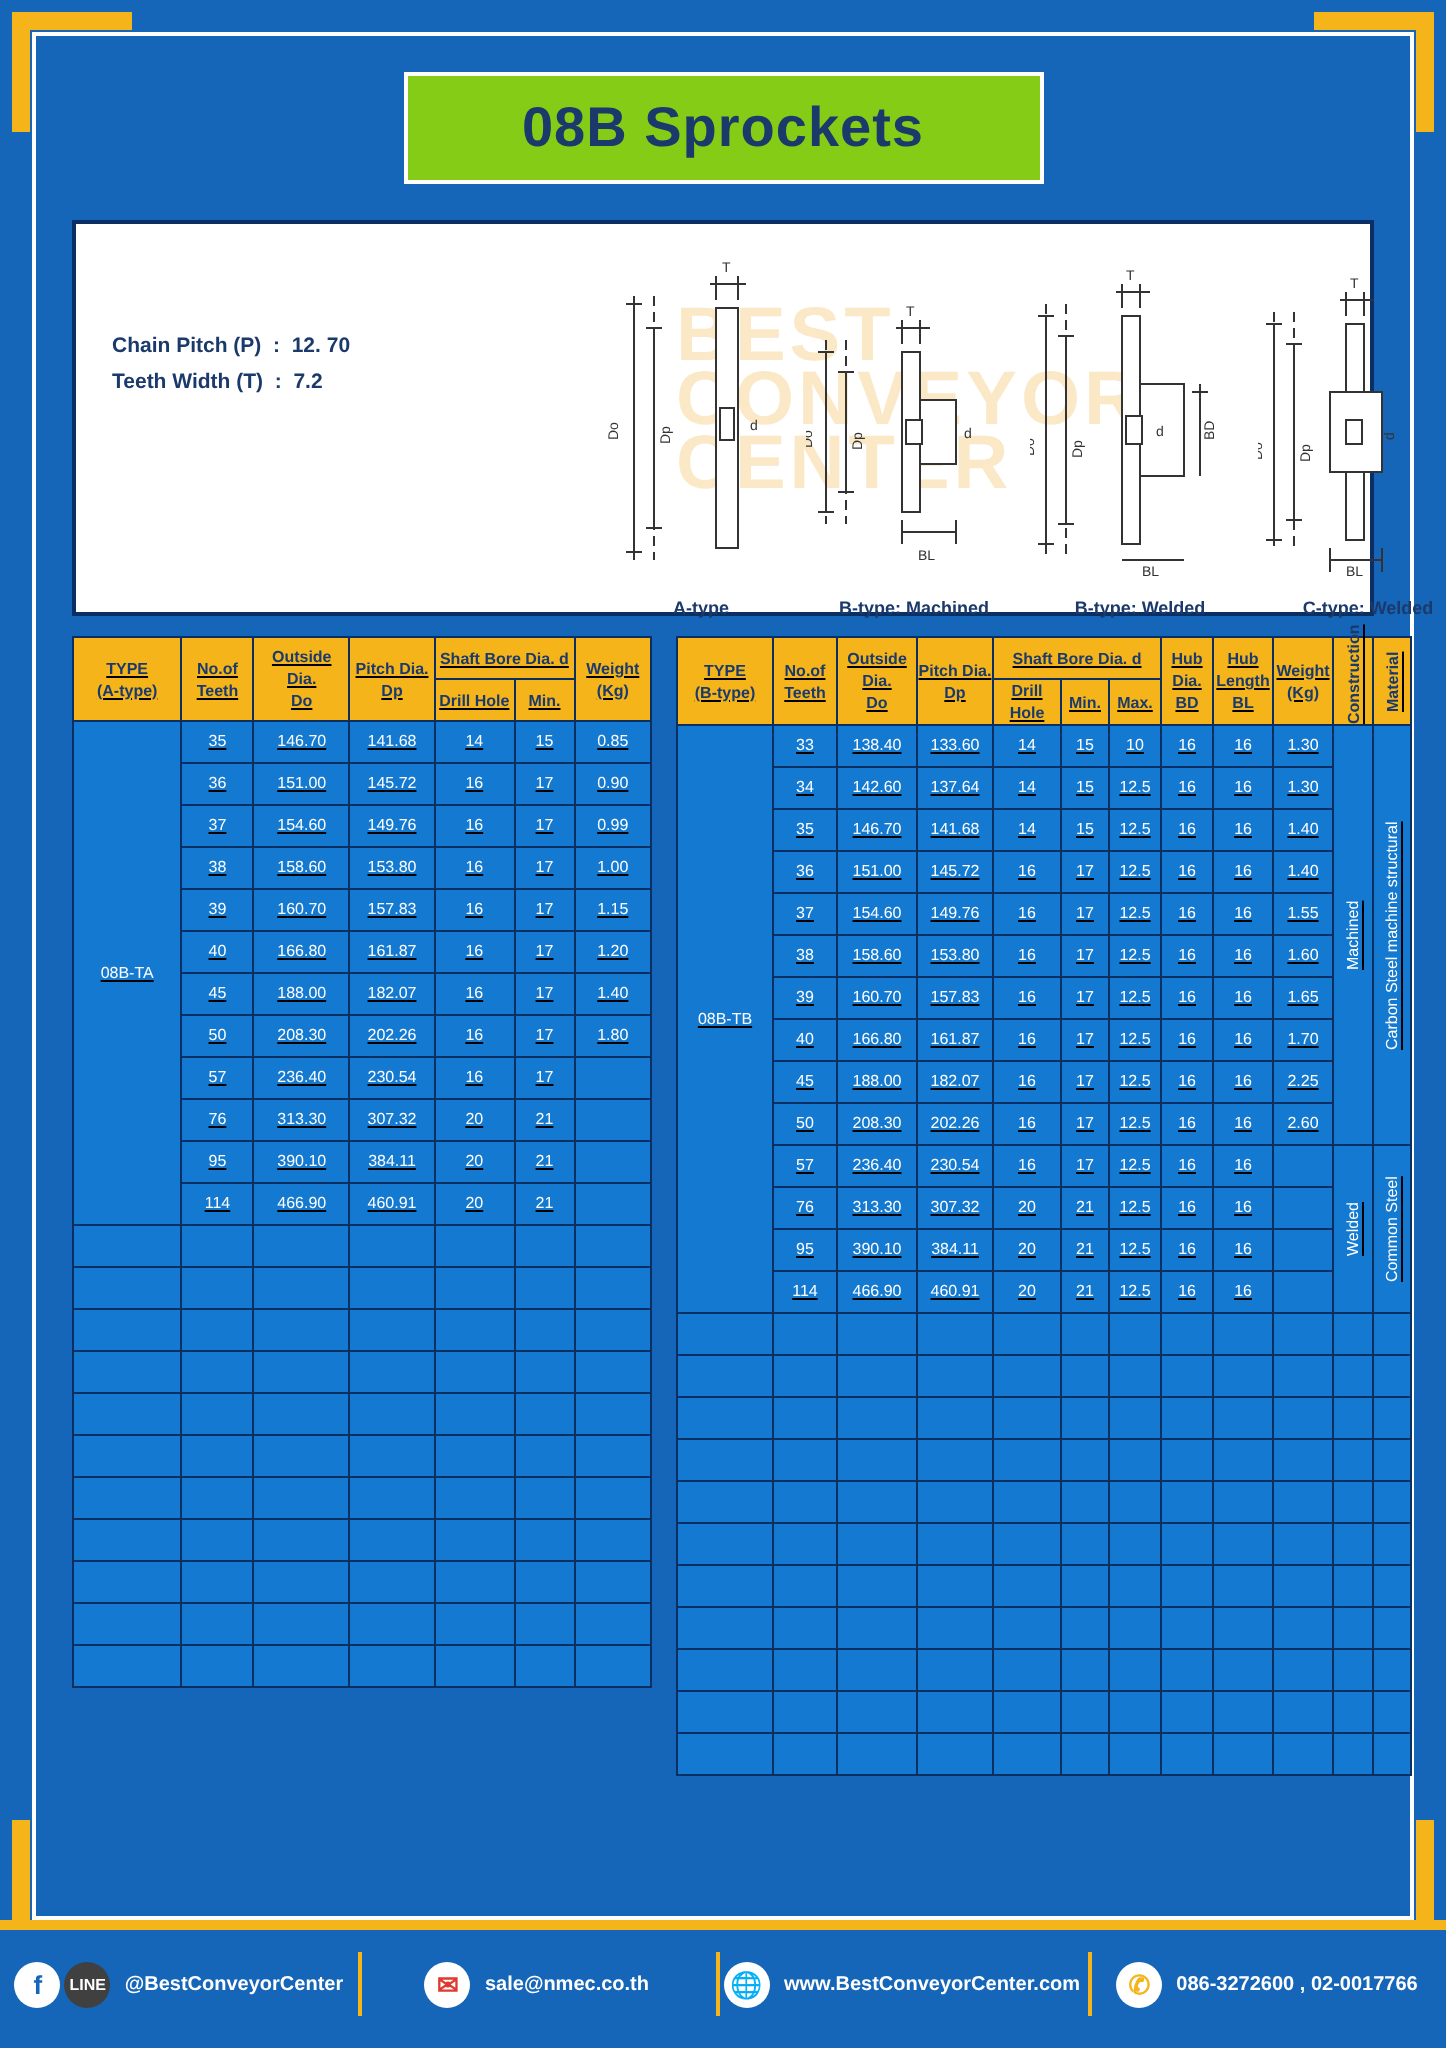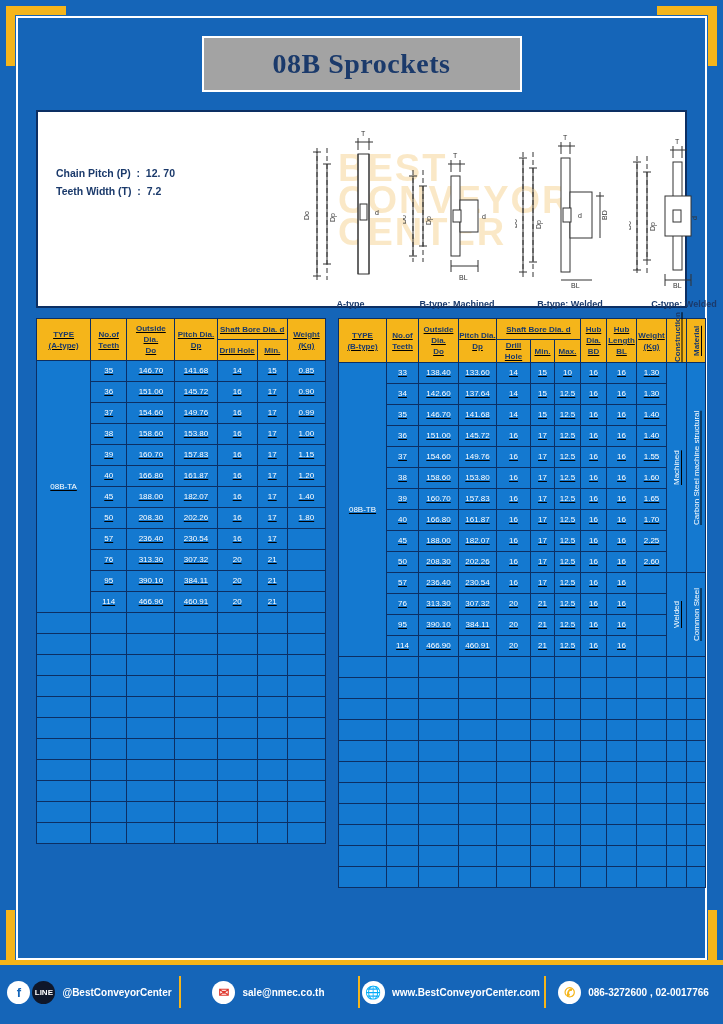--- a/index.html
+++ b/index.html
@@ -34,26 +34,25 @@
     background:#1565b8;
     border:2px solid #ffffff;
   }
 
   
   .title-wrap {
     position:absolute; left:0; right:0; top:18px;
     display:flex; justify-content:center;
   }
   .title-box {
-    background:#a3a3a3;
+    background:#84cc16;
     border:2px solid #ffffff;
     padding:10px 40px;
     min-width:320px;
     text-align:center;
-    font-family:Liberation Serif, serif;
   }
   .title-box h1 {
     margin:0;
     font-size:28px;
     font-weight:bold;
     color:#1b3a6b;
     letter-spacing:0.5px;
   }
 
   
@@ -147,21 +146,21 @@
     content:""; position:absolute; left:0; top:6px; bottom:6px;
     width:2px; background:#f5b51a;
   }
   .circ {
     width:23px; height:23px; border-radius:50%;
     background:#ffffff; color:#1565b8;
     display:flex; align-items:center; justify-content:center;
     font-size:13px; font-weight:bold; flex:0 0 auto;
   }
   .circ.fb { color:#1565b8; }
-  .circ.line { background:#0f172a; color:#fff; font-size:8px; }
+  .circ.line { background:#404040; color:#fff; font-size:8px; }
   .circ.mail { color:#e03a2f; }
   .circ.web { color:#1e9bd7; }
   .circ.tel { color:#f5b51a; }
   .fb-group { display:flex; align-items:center; gap:2px; }
 </style>
 </head>
 <body>
 
 <div class="page">
   <div class="corner tl"></div>

